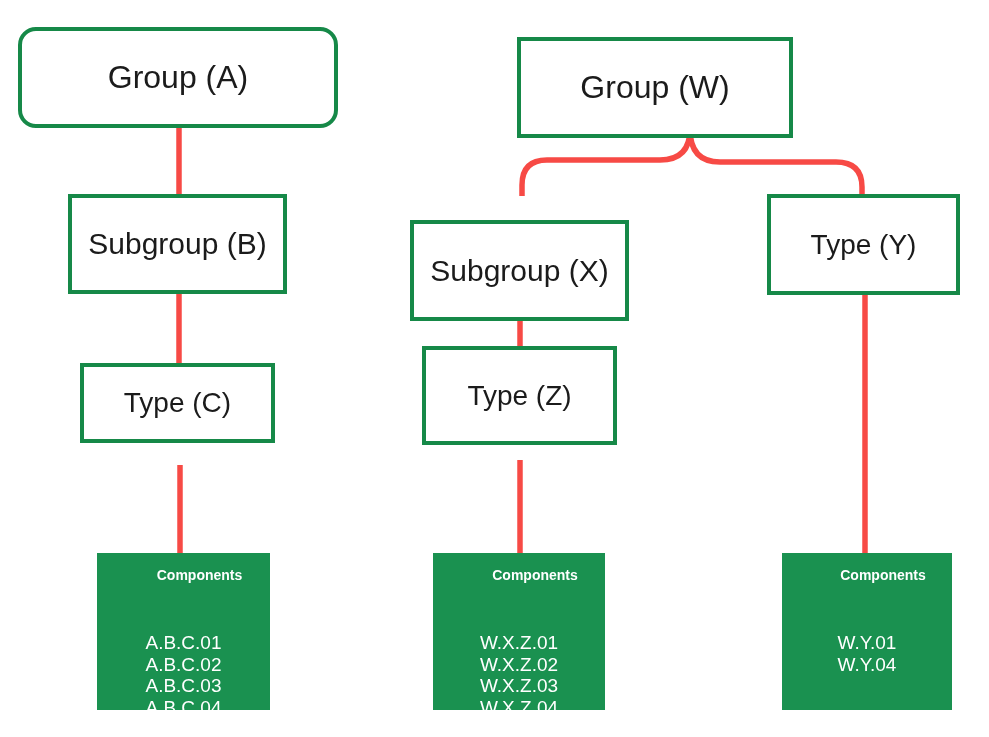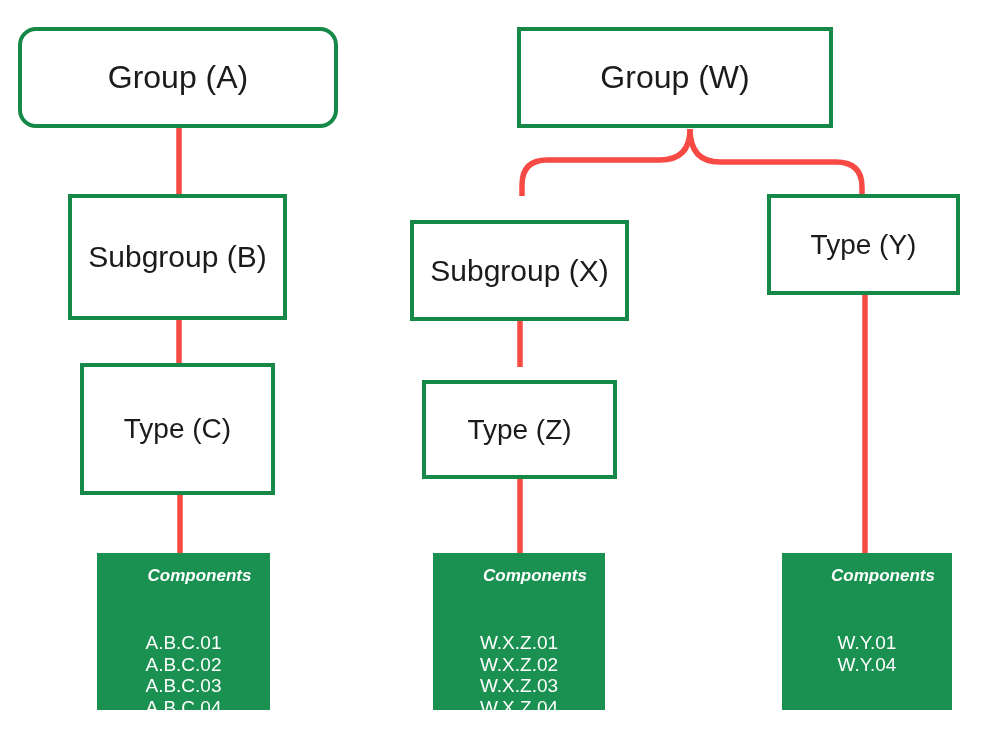--- a/index.html
+++ b/index.html
@@ -44,43 +44,42 @@
     align-items: center;
     justify-content: center;
     text-align: center;
     color: var(--text);
   }
   .node.group    { font-size: 32px; }
   .node.subgroup { font-size: 30px; }
   .node.type     { font-size: 28px; }
 
   #box-group-a    { left: 18px;  top: 27px;  width: 320px; height: 101px; border-radius: 18px; }
-  #box-subgroup-b { left: 68px;  top: 194px; width: 219px; height: 126px; }
-  #box-type-c     { left: 80px;  top: 363px; width: 195px; height: 132px; }
-  #box-group-w    { left: 517px; top: 27px;  width: 316px; height: 101px; }
+  #box-subgroup-b { left: 68px;  top: 194px; width: 219px; height: 100px; }
+  #box-type-c     { left: 80px;  top: 363px; width: 195px; height: 80px; }
+  #box-group-w    { left: 517px; top: 37px;  width: 276px; height: 101px; }
   #box-subgroup-x { left: 410px; top: 192px; width: 219px; height: 101px; margin-top: 28px; }
-  #box-type-z     { left: 422px; top: 380px; width: 195px; height: 99px; }
+  #box-type-z     { left: 422px; top: 346px; width: 195px; height: 99px; }
   #box-type-y     { left: 767px; top: 194px; width: 193px; height: 101px; }
 
   .components {
     position: absolute;
     z-index: 2;
     background: var(--fill-green);
     color: var(--comp-text);
     text-align: center;
     padding-top: 13px;
   }
   #comp-a { left: 97px;  top: 553px; width: 173px; height: 157px; }
   #comp-x { left: 433px; top: 553px; width: 172px; height: 157px; }
   #comp-y { left: 782px; top: 553px; width: 170px; height: 157px; }
 
   .comp-title {
-    font-size: 17px;
+    font-size: 14px;
     font-weight: bold;
-    font-style: italic;
     line-height: 19px;
     padding-left: 32px;
   }
   .comp-items {
     margin-top: 47px;
     font-size: 19px;
     line-height: 21.5px;
   }
 </style>
 </head>

